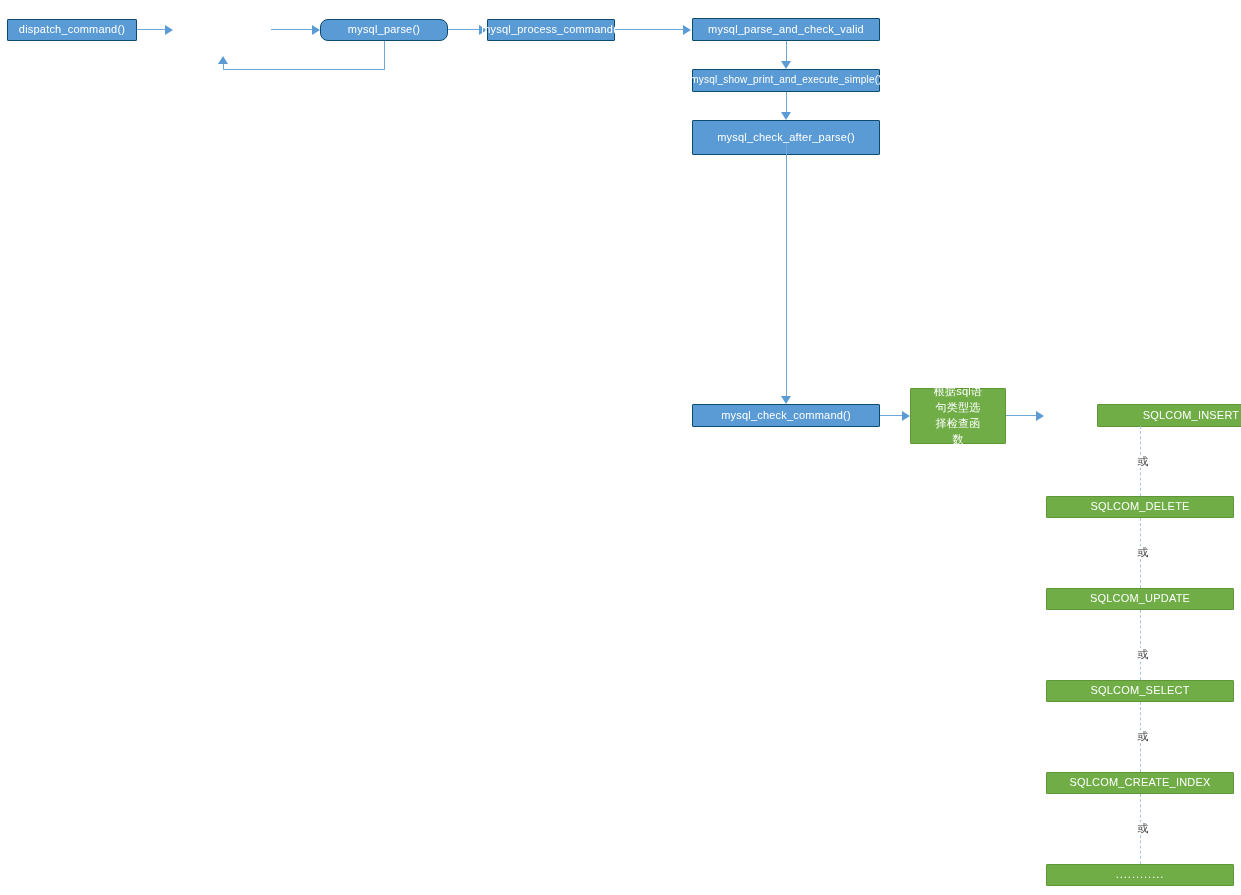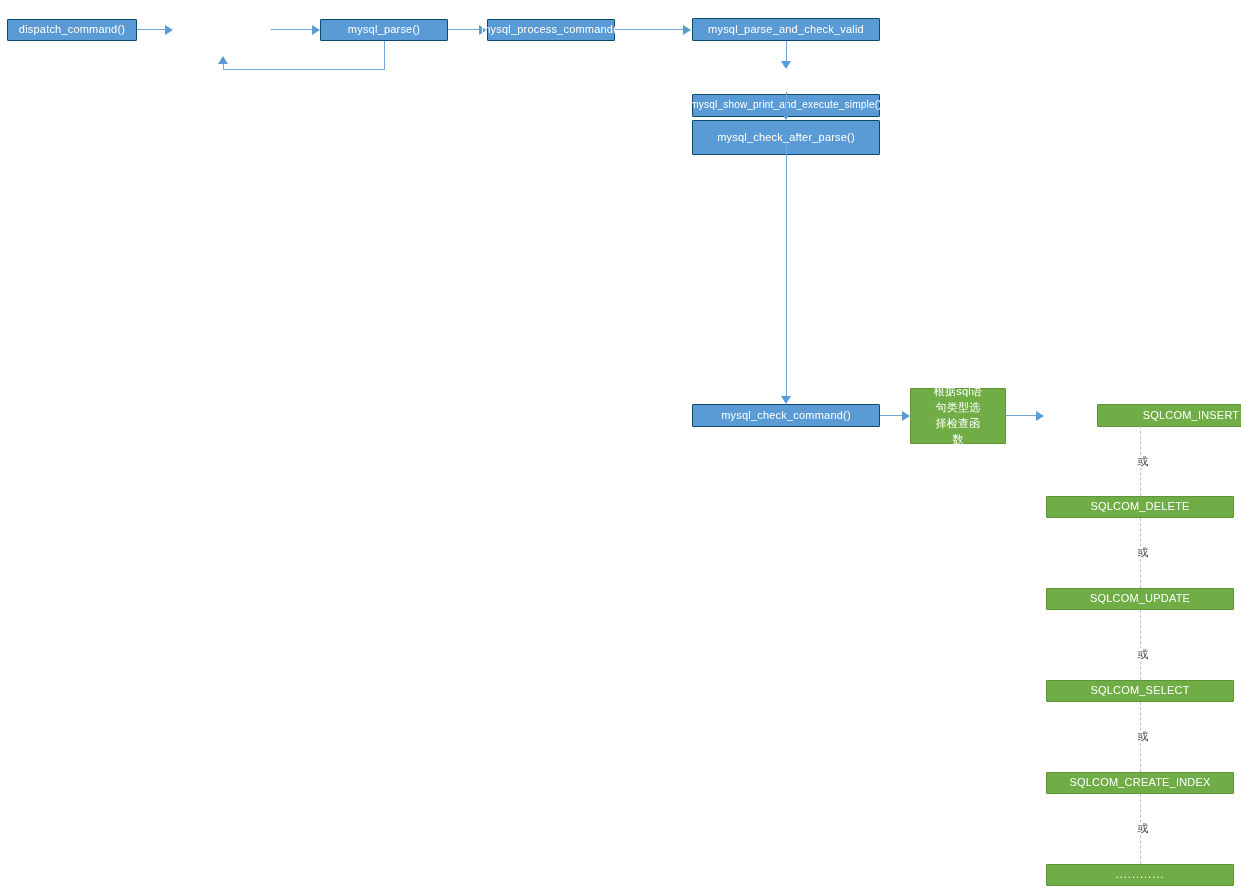--- a/index.html
+++ b/index.html
@@ -125,21 +125,21 @@
     <span>dispatch_command()</span>
   </div>
 
   <div class="ln h" style="left:137px; top:29px; width:32px;"></div>
   <div class="ah right" style="left:165px; top:25px;"></div>
 
 
   <div class="ln h" style="left:271px; top:29px; width:48px;"></div>
   <div class="ah right" style="left:312px; top:25px;"></div>
 
-  <div class="node blue" style="left:320px; top:19px; width:128px; height:22px;">
+  <div class="node blue" style="left:320px; top:19px; width:128px; height:22px;border-radius:8px;">
     <span>mysql_parse()</span>
   </div>
 
   <div class="ln v" style="left:384px; top:41px; height:28px;"></div>
   <div class="ln h" style="left:223px; top:69px; width:162px;"></div>
   <div class="ln v" style="left:223px; top:63px; height:7px;"></div>
   <div class="ah up" style="left:218px; top:56px;"></div>
 
   <div class="ln h" style="left:448px; top:29px; width:38px;"></div>
   <div class="ah right" style="left:479px; top:25px;"></div>
@@ -151,21 +151,21 @@
   <div class="ln h" style="left:615px; top:29px; width:72px;"></div>
   <div class="ah right" style="left:683px; top:25px;"></div>
 
   <div class="node blue" style="left:692px; top:18px; width:188px; height:23px;">
     <span>mysql_parse_and_check_valid</span>
   </div>
 
   <div class="ln v" style="left:786px; top:41px; height:22px;"></div>
   <div class="ah down" style="left:781px; top:61px;"></div>
 
-  <div class="node blue" style="left:692px; top:69px; width:188px; height:23px;margin-top:25px;">
+  <div class="node blue" style="left:692px; top:69px; width:188px; height:23px;">
     <span style="font-size:10px;">mysql_show_print_and_execute_simple()</span>
   </div>
 
   <div class="ln v" style="left:786px; top:92px; height:22px;"></div>
   <div class="ah down" style="left:781px; top:112px;"></div>
 
   <div class="node blue" style="left:692px; top:120px; width:188px; height:35px;">
     <span>mysql_check_after_parse()</span>
   </div>
 

